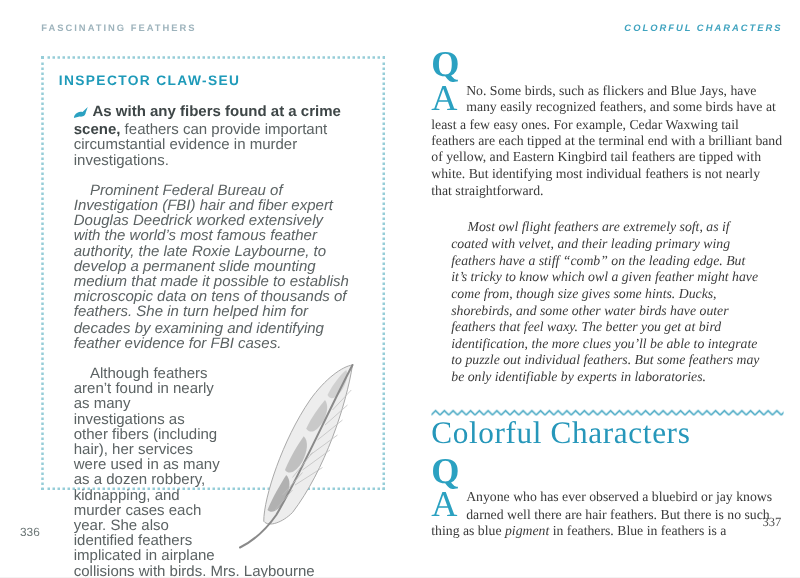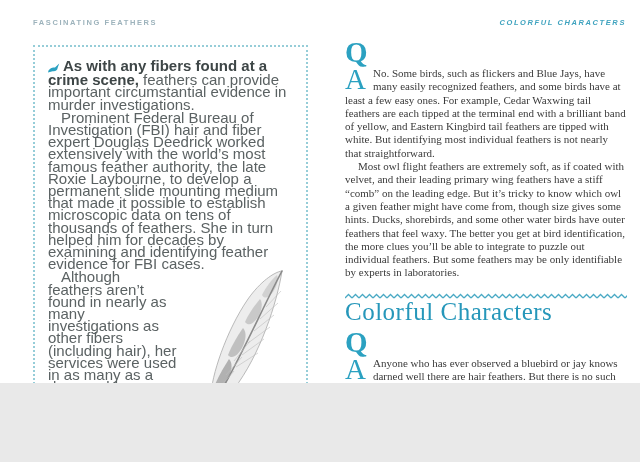--- a/index.html
+++ b/index.html
@@ -1,61 +1,62 @@
 <!DOCTYPE html>
 <html><head>
 <meta charset="utf-8">
 <style>
   html,body{margin:0;padding:0;background:#e9e9e9;}
-  .spread{position:relative;width:640px;height:383px;background:#ffffff;overflow:hidden;
+  .spread{position:relative;width:640px;height:462px;background:#ffffff;overflow:hidden;
           font-family:"Liberation Sans",sans-serif;}
 
   
   .runhead{position:absolute;top:18px;font-size:7.5px;letter-spacing:1.6px;font-weight:bold;}
   .runhead.left{left:33px;color:#9db3bc;}
   .runhead.right{right:14px;color:#3fa3bf;font-style:italic;text-align:right;}
 
   
   .sidebox{position:absolute;left:33px;top:45px;width:275px;height:347px;
            border:2px dotted #96cdd8;box-sizing:border-box;padding:12px 12px 8px 12px;}
   .sidebox h2{margin:0 0 9px 0;font-size:11px;letter-spacing:1.1px;color:#1e9ab9;font-weight:bold;}
-  .sidebox p{margin:1px;font-size:15px;line-height:12.2px;color:#5b6263;}
-  .sidebox p.indent{text-indent:13px;}
+  .sidebox p{margin:12px;font-size:12px;line-height:12.2px;color:#5b6263;}
+  .sidebox p.indent{text-indent:13px;font-style:italic;}
   .sidebox .lead{font-weight:bold;color:#3e4647;}
   .bird{display:inline-block;vertical-align:-2px;margin-right:3px;}
   .feather-wrap{float:right;width:112px;height:152px;margin:-4px -2px 0 6px;}
 
   
   .folio-left{position:absolute;left:16px;top:421px;font-size:9.5px;color:#6e7878;}
   .folio-right{position:absolute;right:15px;top:413px;font-size:10px;color:#4c4c4c;
                font-family:"Liberation Serif",serif;}
 
   
   .rcol{position:absolute;left:345px;top:40px;width:282px;
         font-family:"Liberation Serif",serif;color:#3a3a3a;font-size:11px;line-height:13.3px;}
   .dropcap{float:left;font-size:29px;line-height:23px;color:#2ba1c1;
            font-family:"Liberation Serif",serif;margin:1px 7px 0 0;}
   .qa .question{font-weight:bold;color:#262626;margin:0;min-height:25px;}
   .qa .answer{margin:2px 0 0 0;}
-  .qa .answer2{margin:0;text-indent:13px;}
+  .qa .answer2{margin:16px;text-indent:13px;font-style:italic;}
   .divider{margin:10px 0 4px 0;height:7px;}
   .section-heading{font-family:"Liberation Serif",serif;font-weight:normal;
                    font-size:25px;color:#2697ba;margin:8px 0 12px 0;letter-spacing:0.5px;}
   .italic{font-style:italic;text-align:center;}
   .clear{clear:both;}
 </style>
 </head>
 <body>
 
 <div class="spread">
 
   <div class="runhead left">FASCINATING FEATHERS</div>
   <div class="runhead right">COLORFUL CHARACTERS</div>
 
   <div class="sidebox">
+    <h2>INSPECTOR CLAW-SEU</h2>
 
     <p>
       <span class="bird">
         <svg width="12" height="10" viewBox="0 0 12 10">
           <path d="M0.5 7.5 C2.5 4.5 5 4 7 4.6 L11.2 0.6 L9.6 5 C9.6 7 7.4 8.8 4.6 8.2 L0 9.4 Z" fill="#2ba1c1"></path>
         </svg>
       </span><span class="lead">As with any fibers found at a crime scene,</span><span> feathers can provide important circumstantial evidence in murder investigations.</span>
     </p>
 
     <p class="indent">Prominent Federal Bureau of Investigation (FBI) hair and fiber expert Douglas Deedrick worked extensively with the world’s most famous feather authority, the late Roxie Laybourne, to develop a permanent slide mounting medium that made it possible to establish microscopic data on tens of thousands of feathers. She in turn helped him for decades by examining and identifying feather evidence for FBI cases.</p>

